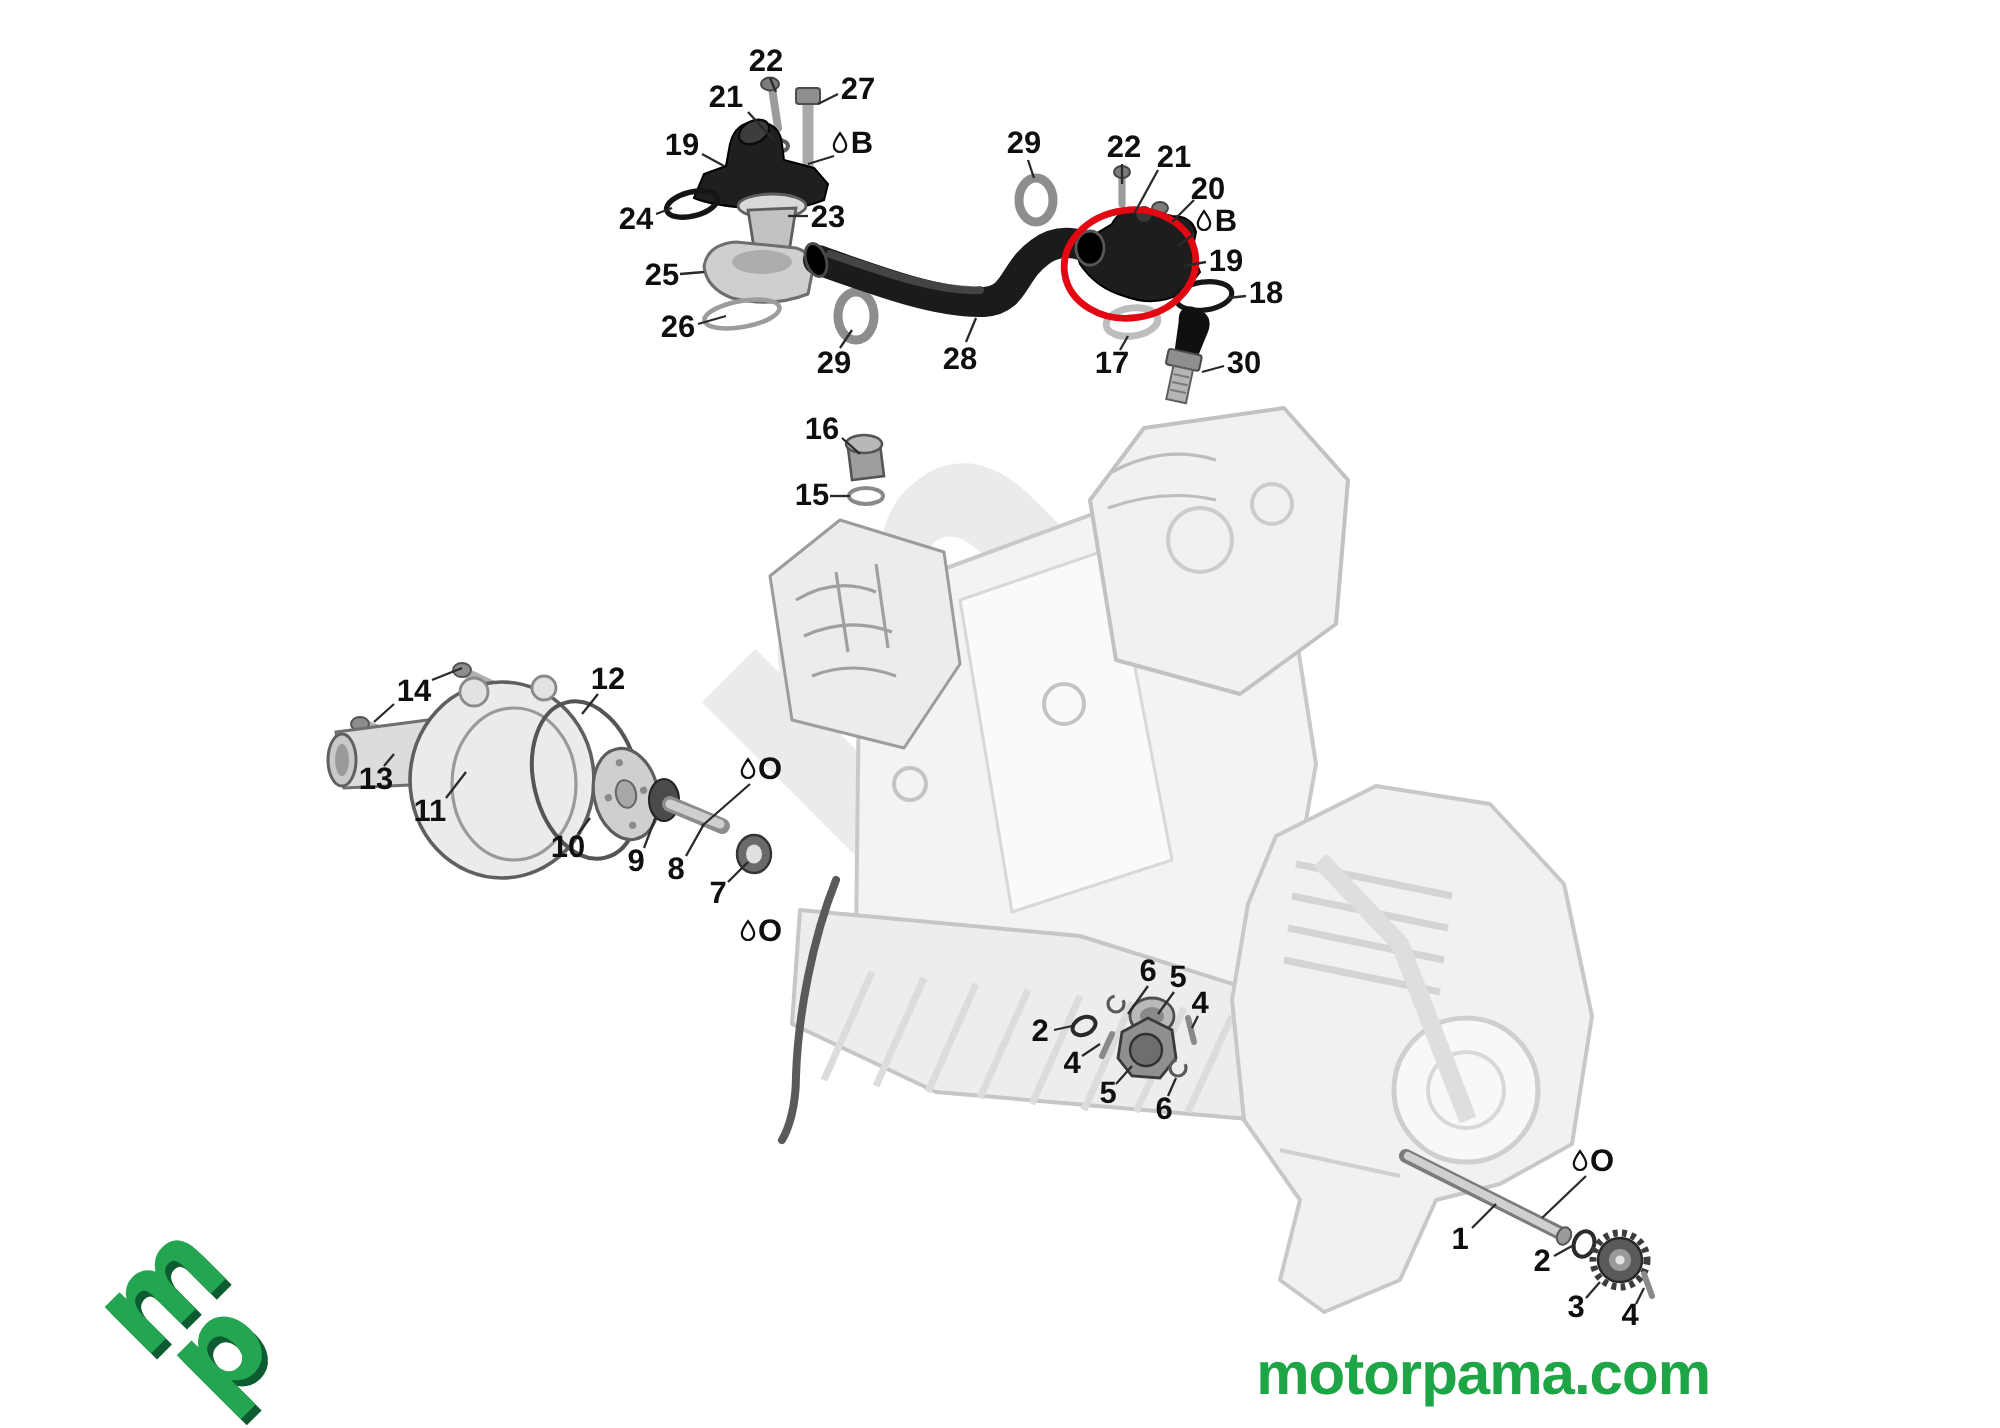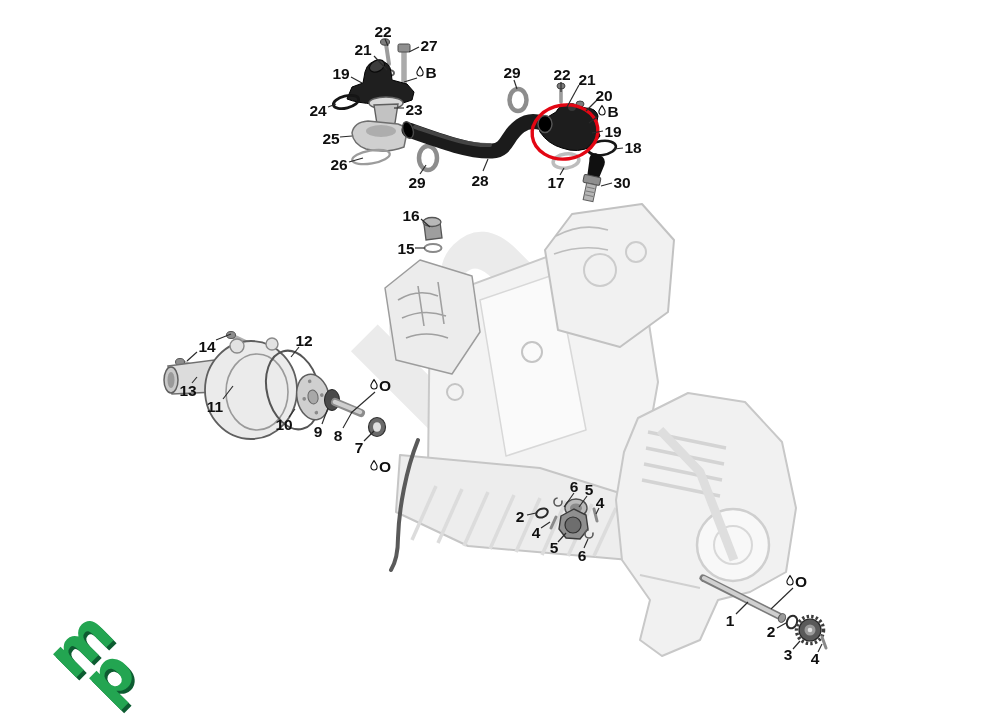--- a/index.html
+++ b/index.html
@@ -267,13 +267,14 @@
       </g>
 
   <g>
     <text class="logo-face" fill="#0d5c31" transform="translate(83,647) rotate(-45)" dominant-baseline="central">m</text>
     <text class="logo-face" fill="#0d5c31" transform="translate(112,678) rotate(-45)" dominant-baseline="central">p</text>
     <text class="logo-face" fill="#23a551" transform="translate(80,644) rotate(-45)" dominant-baseline="central">m</text>
     <text class="logo-face" fill="#23a551" transform="translate(109,675) rotate(-45)" dominant-baseline="central">p</text>
   </g>
 </svg>
 
+<div class="site-url">motorpama.com</div>
 </div>
 
 </body></html>

